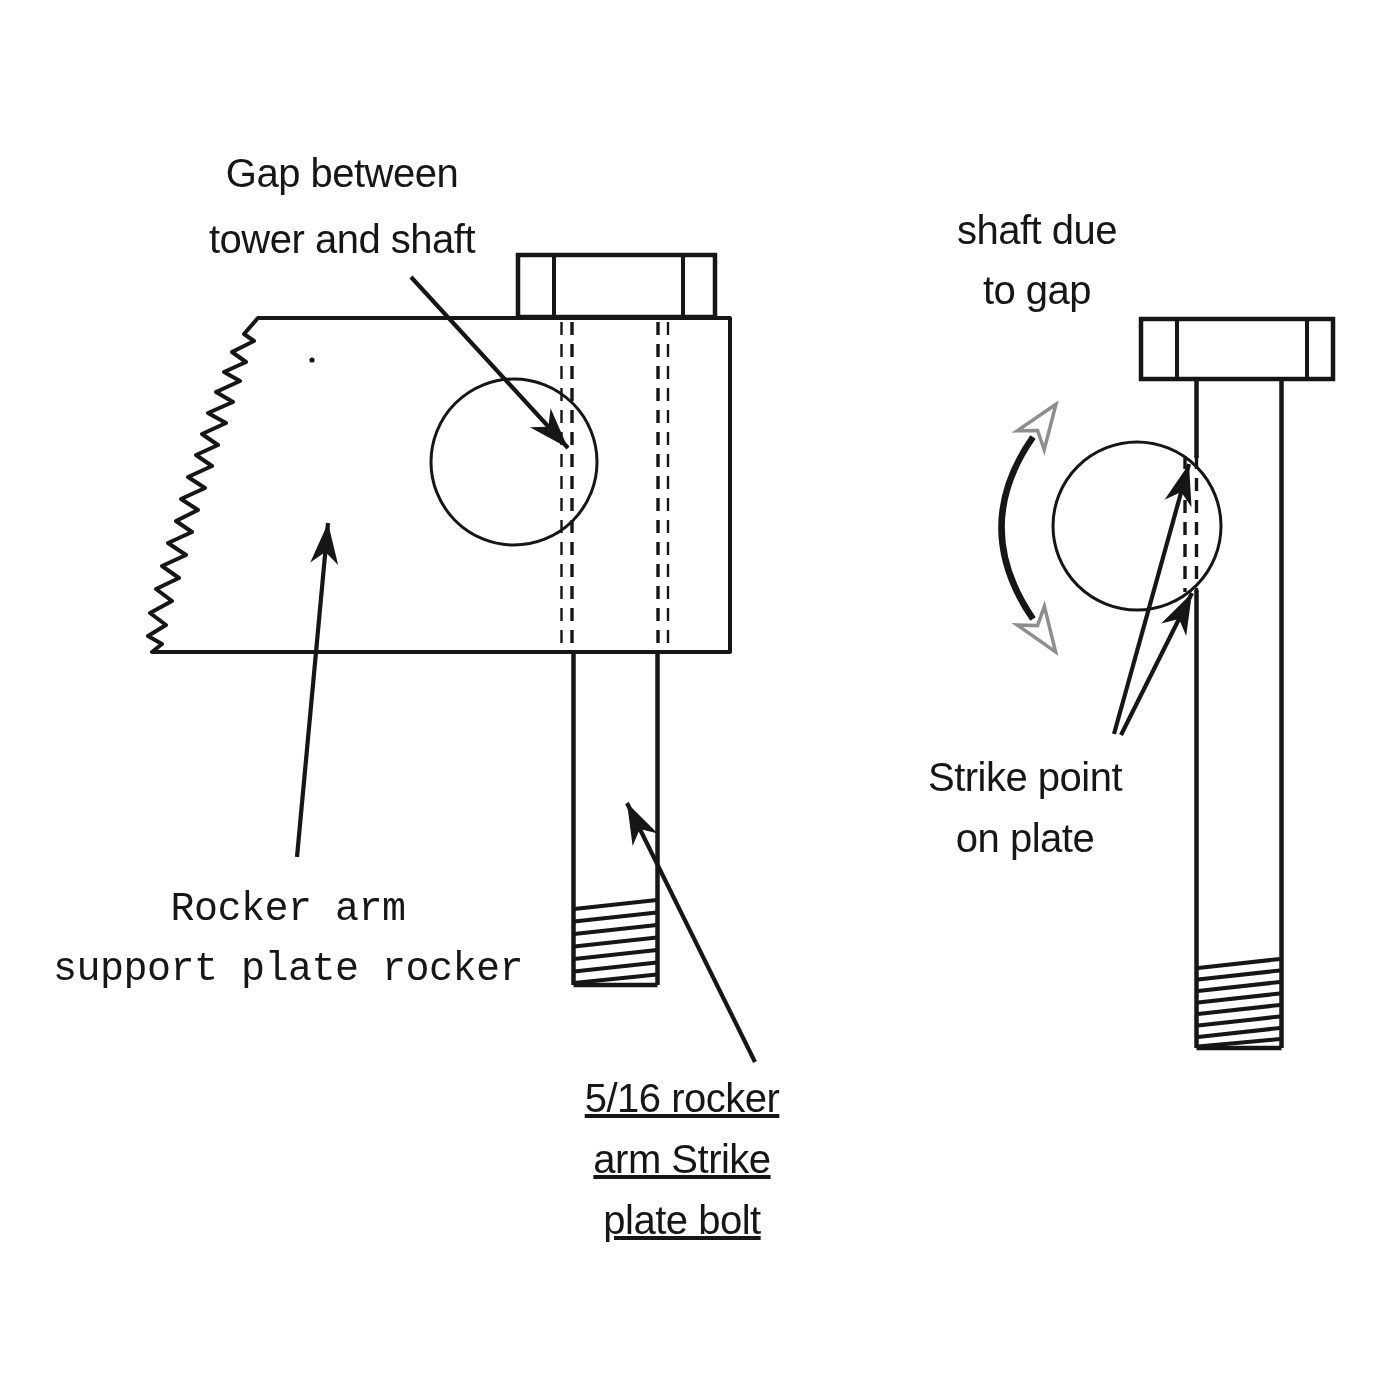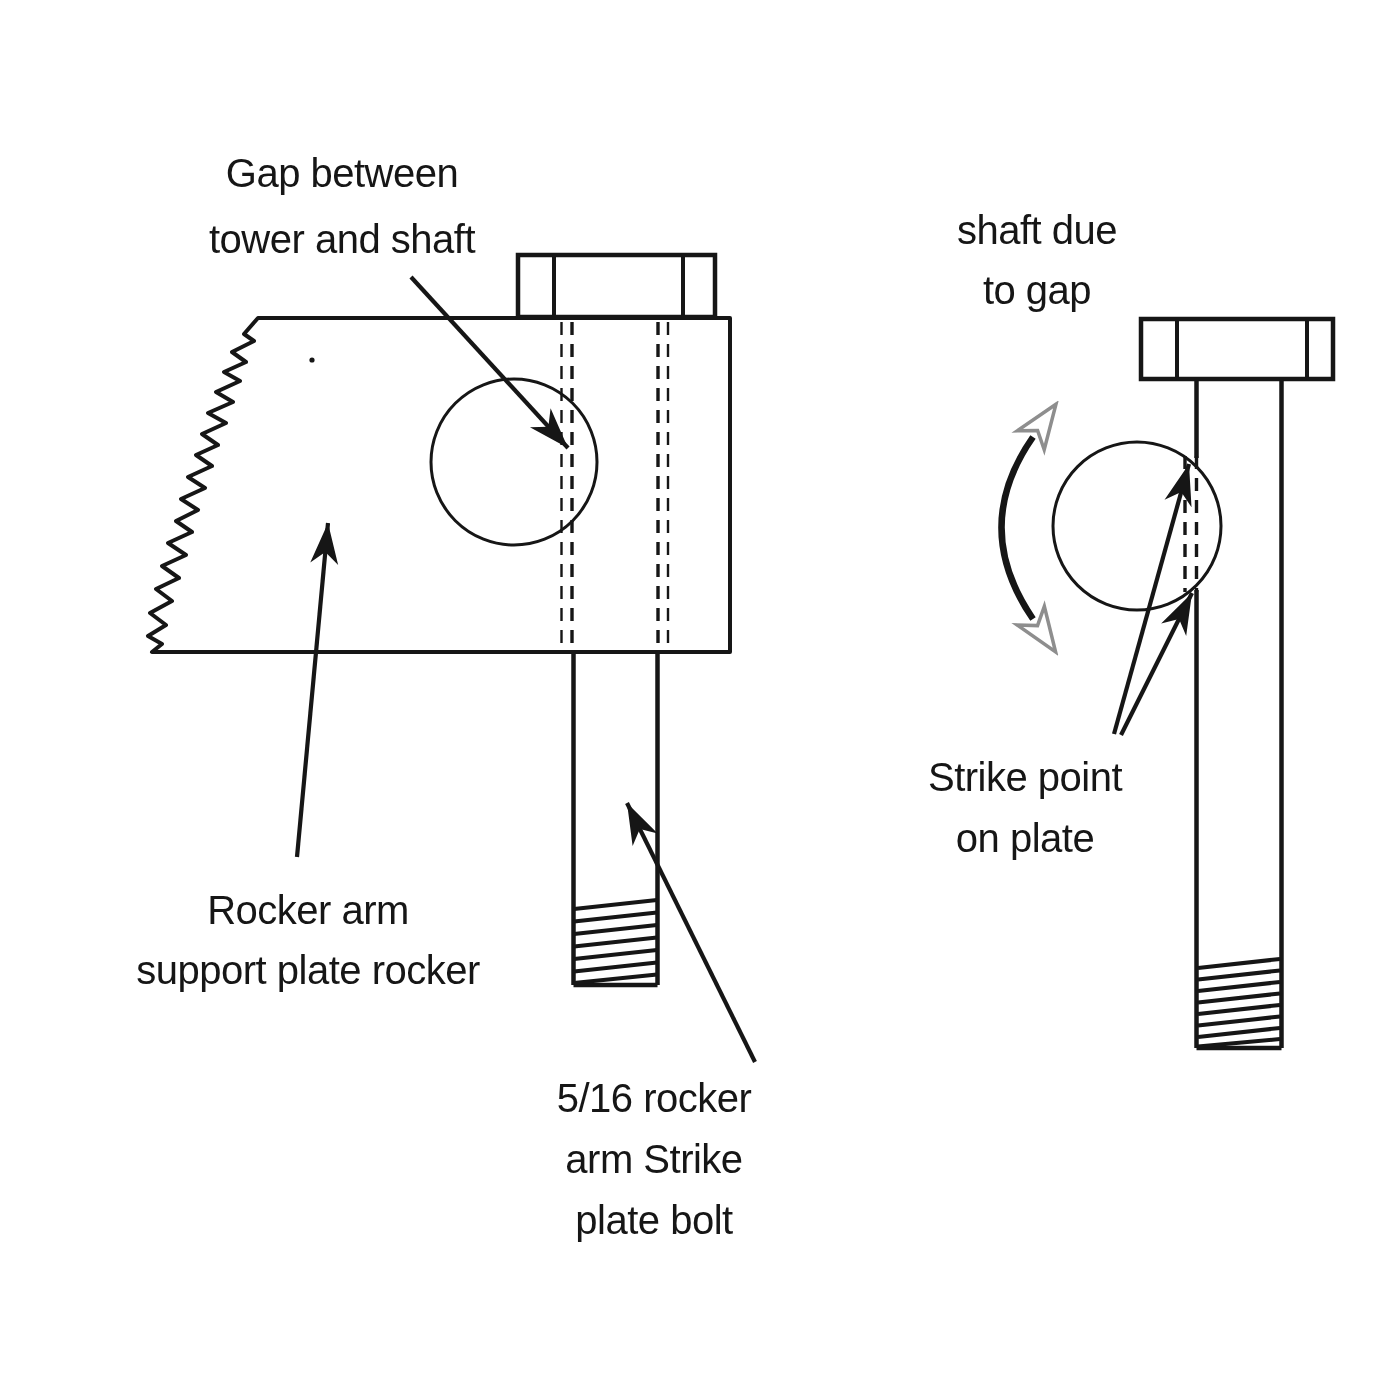--- a/index.html
+++ b/index.html
@@ -116,26 +116,26 @@
   <div class="label lh66" style="left:342px;top:140px;">
     <div>Gap between</div>
     <div>tower and shaft</div>
   </div>
 
   <div class="label" style="left:1037px;top:200px;">
     <div>shaft due</div>
     <div>to gap</div>
   </div>
 
-  <div class="label" style="left:308px;top:880px;">
+  <div class="label" style="left:288px;top:880px;font-family:Liberation Mono, monospace;">
     <div>Rocker arm</div>
     <div>support plate rocker</div>
   </div>
 
-  <div class="label lh61" style="left:654px;top:1068px;">
+  <div class="label lh61" style="left:682px;top:1068px;text-decoration:underline;">
     <div>5/16 rocker</div>
     <div>arm Strike</div>
     <div>plate bolt</div>
   </div>
 
   <div class="label lh61" style="left:1025px;top:747px;">
     <div>Strike point</div>
     <div>on plate</div>
   </div>
 

